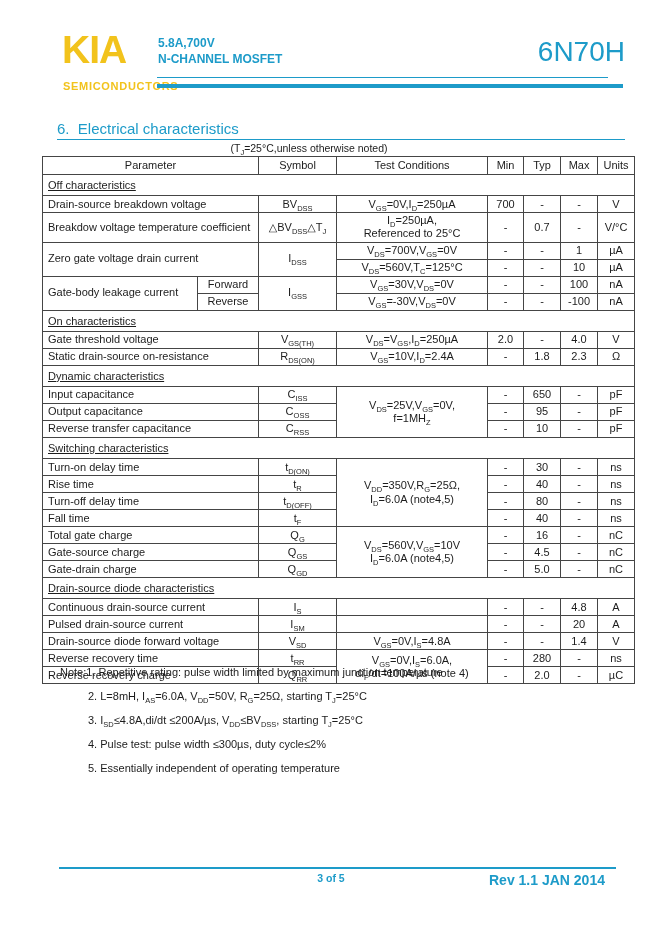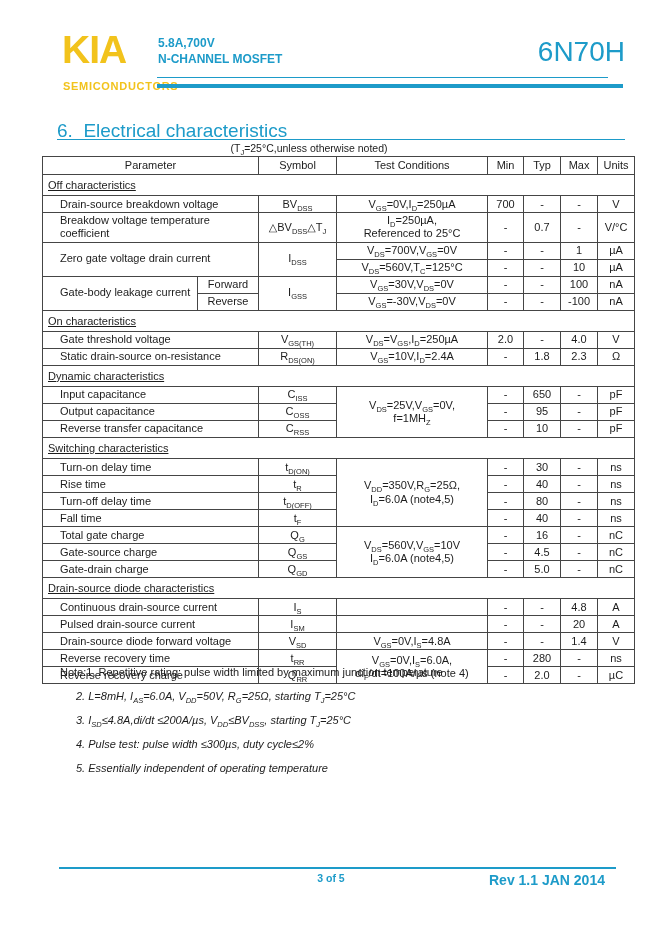--- a/index.html
+++ b/index.html
@@ -18,36 +18,36 @@
   .logo{position:absolute;left:62px;top:30px;font-size:39px;font-weight:700;
         color:var(--brand-yellow);letter-spacing:-1px;line-height:1;}
   .logo-sub{position:absolute;left:63px;top:80px;font-size:11px;font-weight:700;
         color:var(--brand-yellow);letter-spacing:.7px;}
   .rating{position:absolute;left:158px;top:36px;font-size:12px;font-weight:700;color:var(--accent);}
   .dtype{position:absolute;left:158px;top:52px;font-size:12px;font-weight:700;color:var(--accent);}
   .part{position:absolute;top:38px;right:37px;font-size:28px;color:var(--accent);line-height:1;}
   .rule-thin{position:absolute;left:157px;top:77px;width:451px;height:1px;background:var(--accent);}
   .rule-thick{position:absolute;left:157px;top:84px;width:466px;height:4px;background:var(--accent);}
   
-  .sec-title{position:absolute;left:57px;top:120px;font-size:19px;color:var(--accent);white-space:pre;}
+  .sec-title{position:absolute;left:57px;top:120px;font-size:15px;color:var(--accent);white-space:pre;}
   .sec-underline{position:absolute;left:57px;top:139px;width:568px;height:1px;background:var(--accent);}
   .cond-note{position:absolute;left:24px;top:142px;width:570px;text-align:center;font-size:10.5px;}
   
   .spec-table{position:absolute;left:42px;top:156px;width:592px;border-collapse:collapse;
         table-layout:fixed;font-size:11px;color:var(--text);}
   .spec-table th,.spec-table td{border:1px solid var(--table-border);padding:1px 3px;
         height:17px;line-height:1.2;text-align:center;vertical-align:middle;overflow:hidden;}
   .spec-table th{font-weight:400;font-size:11px;height:18px;}
-  .spec-table td.l{text-align:left;padding-left:17px;}
+  .spec-table td.l{text-align:left;padding-left:5px;}
   .spec-table tr.sec td{text-align:left;padding:4px 5px 3px 5px;height:21px;text-decoration:underline;}
   sub{font-size:7.5px;line-height:0;}
   
   .notes{position:absolute;left:60px;top:666px;font-size:11px;line-height:13px;}
   .note-line{margin-bottom:11px;white-space:pre-wrap;}
-  .note-line.indent{margin-left:16px;font-style:italic;}
+  .note-line.indent{margin-left:28px;}
   
   .footer-rule{position:absolute;left:59px;top:867px;width:557px;height:2px;background:var(--accent);}
   .page-num{position:absolute;left:0;top:872px;width:662px;text-align:center;
         font-size:10.5px;font-weight:700;color:var(--accent);}
   .rev{position:absolute;left:489px;top:872px;font-size:14px;font-weight:700;color:var(--accent);}
 </style>
 </head>
 <body>
 
 <div class="page">

